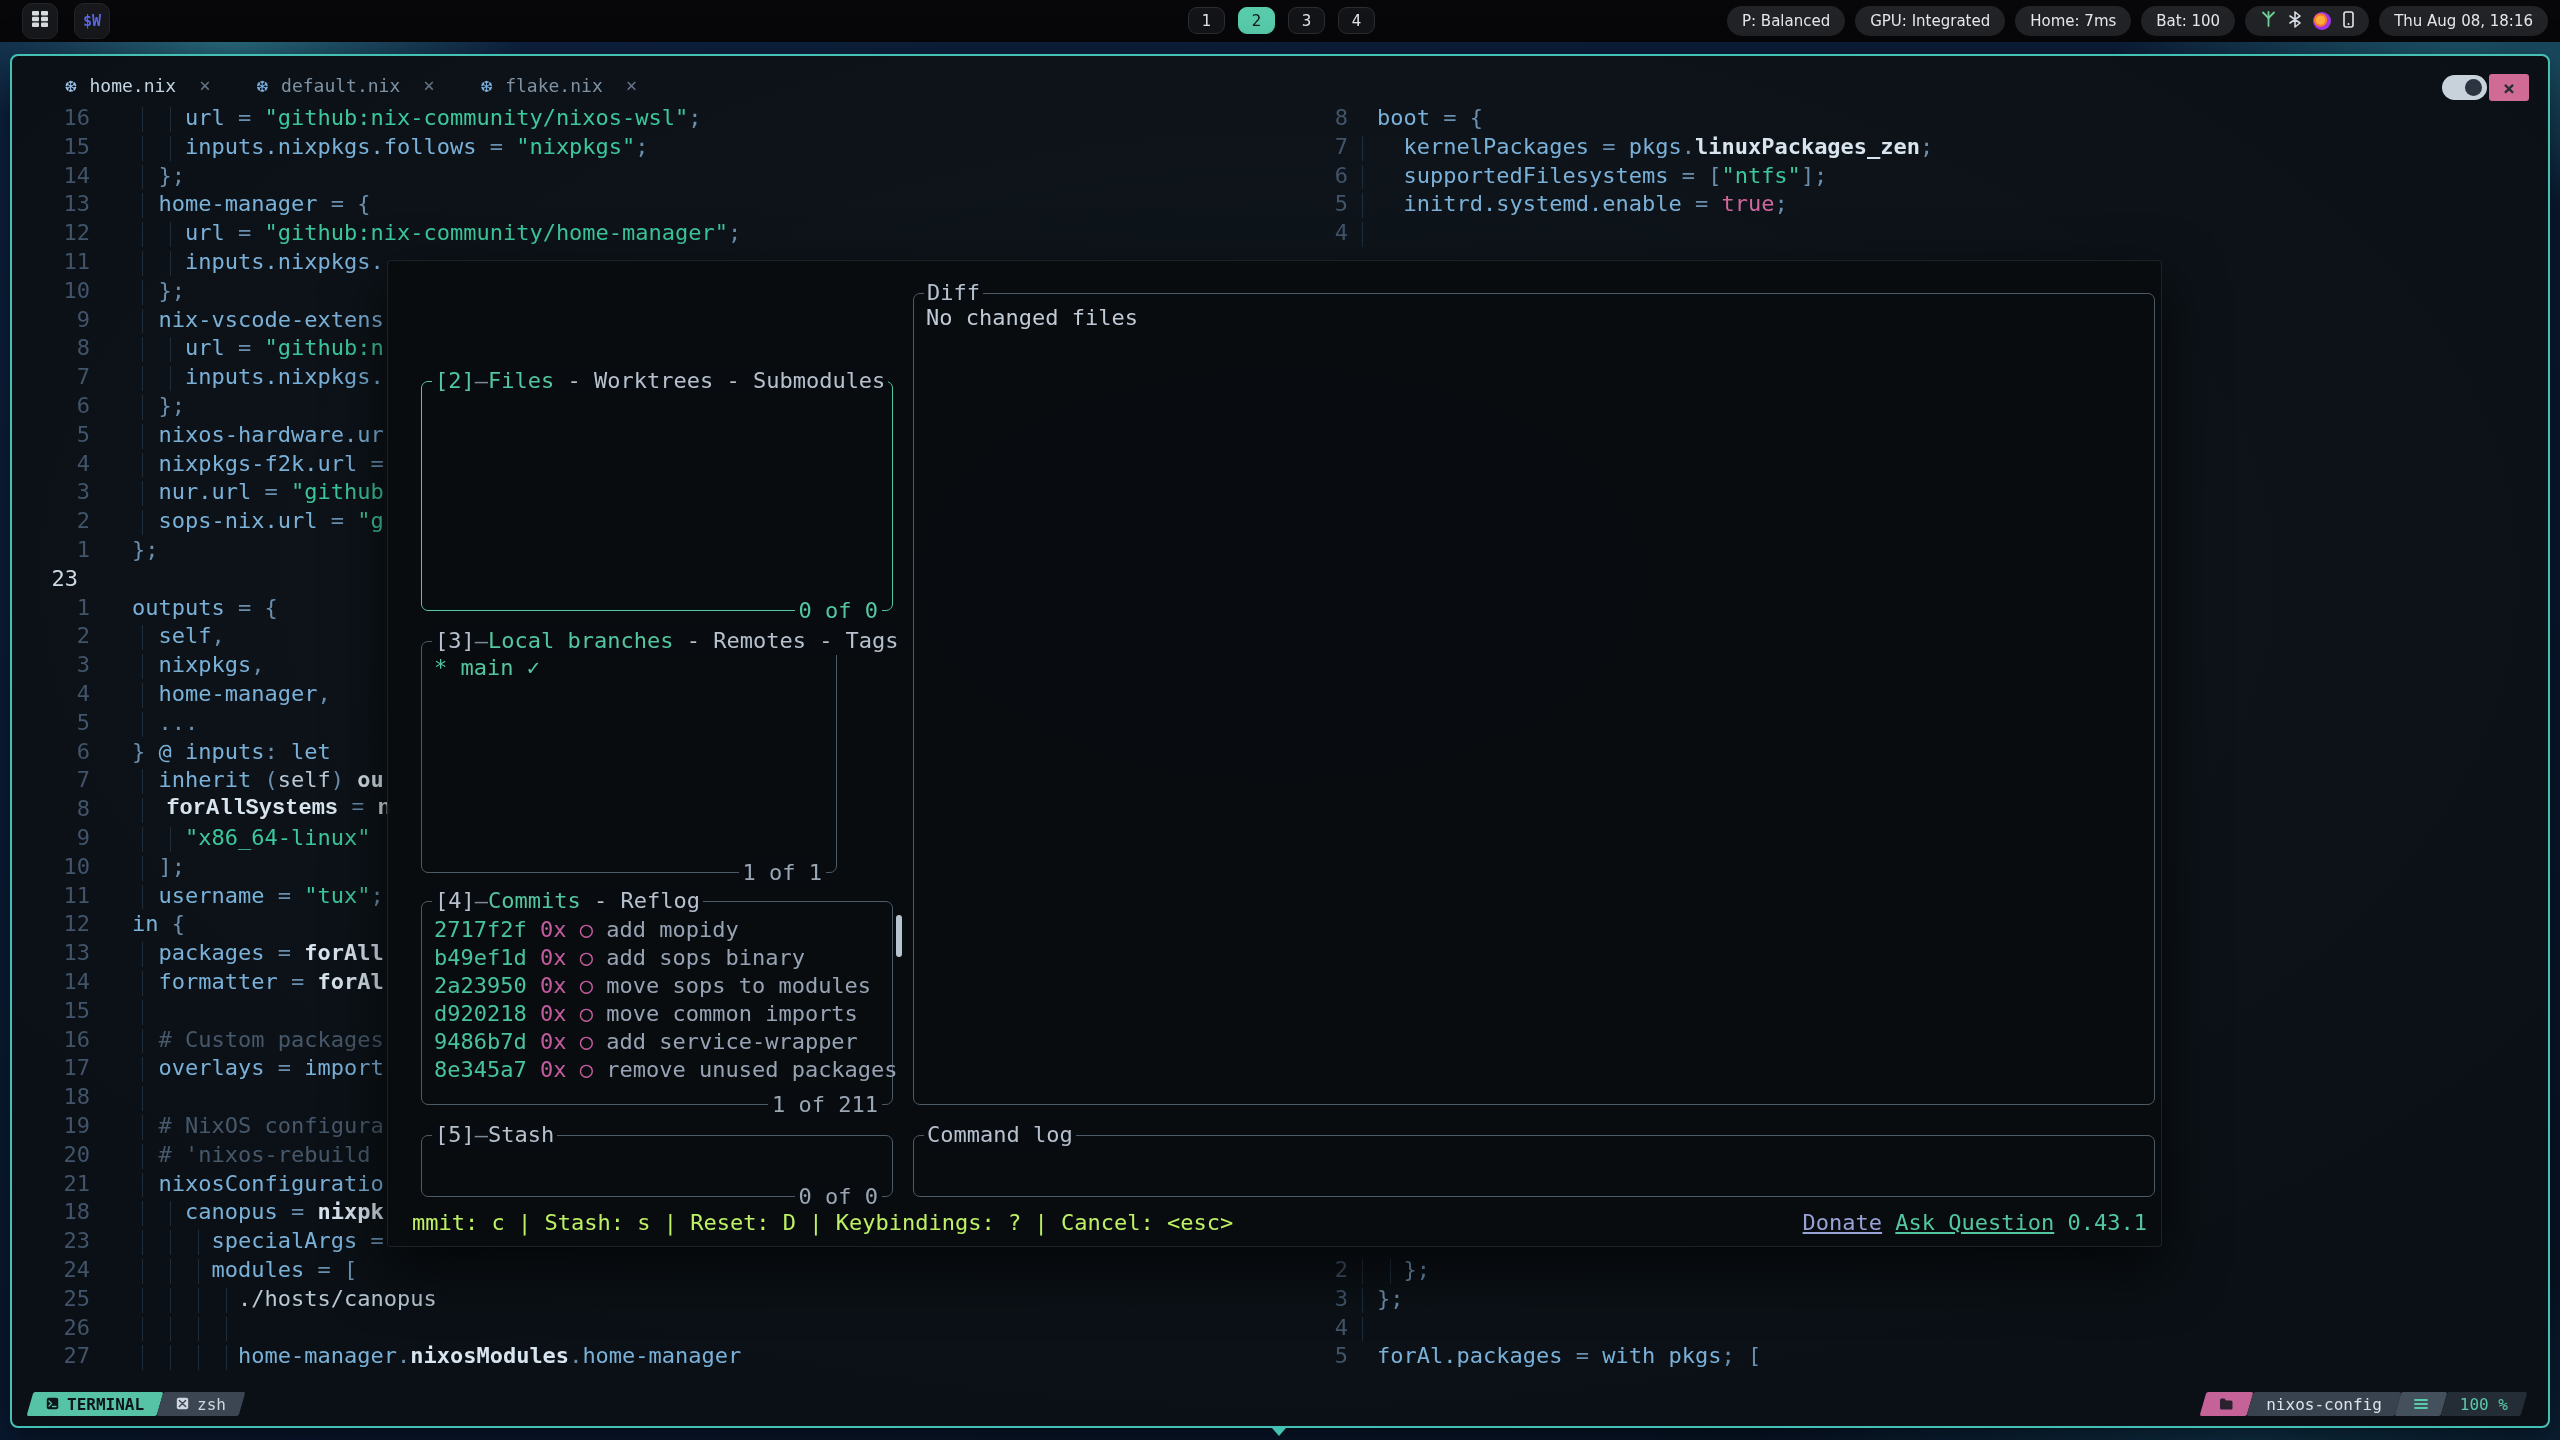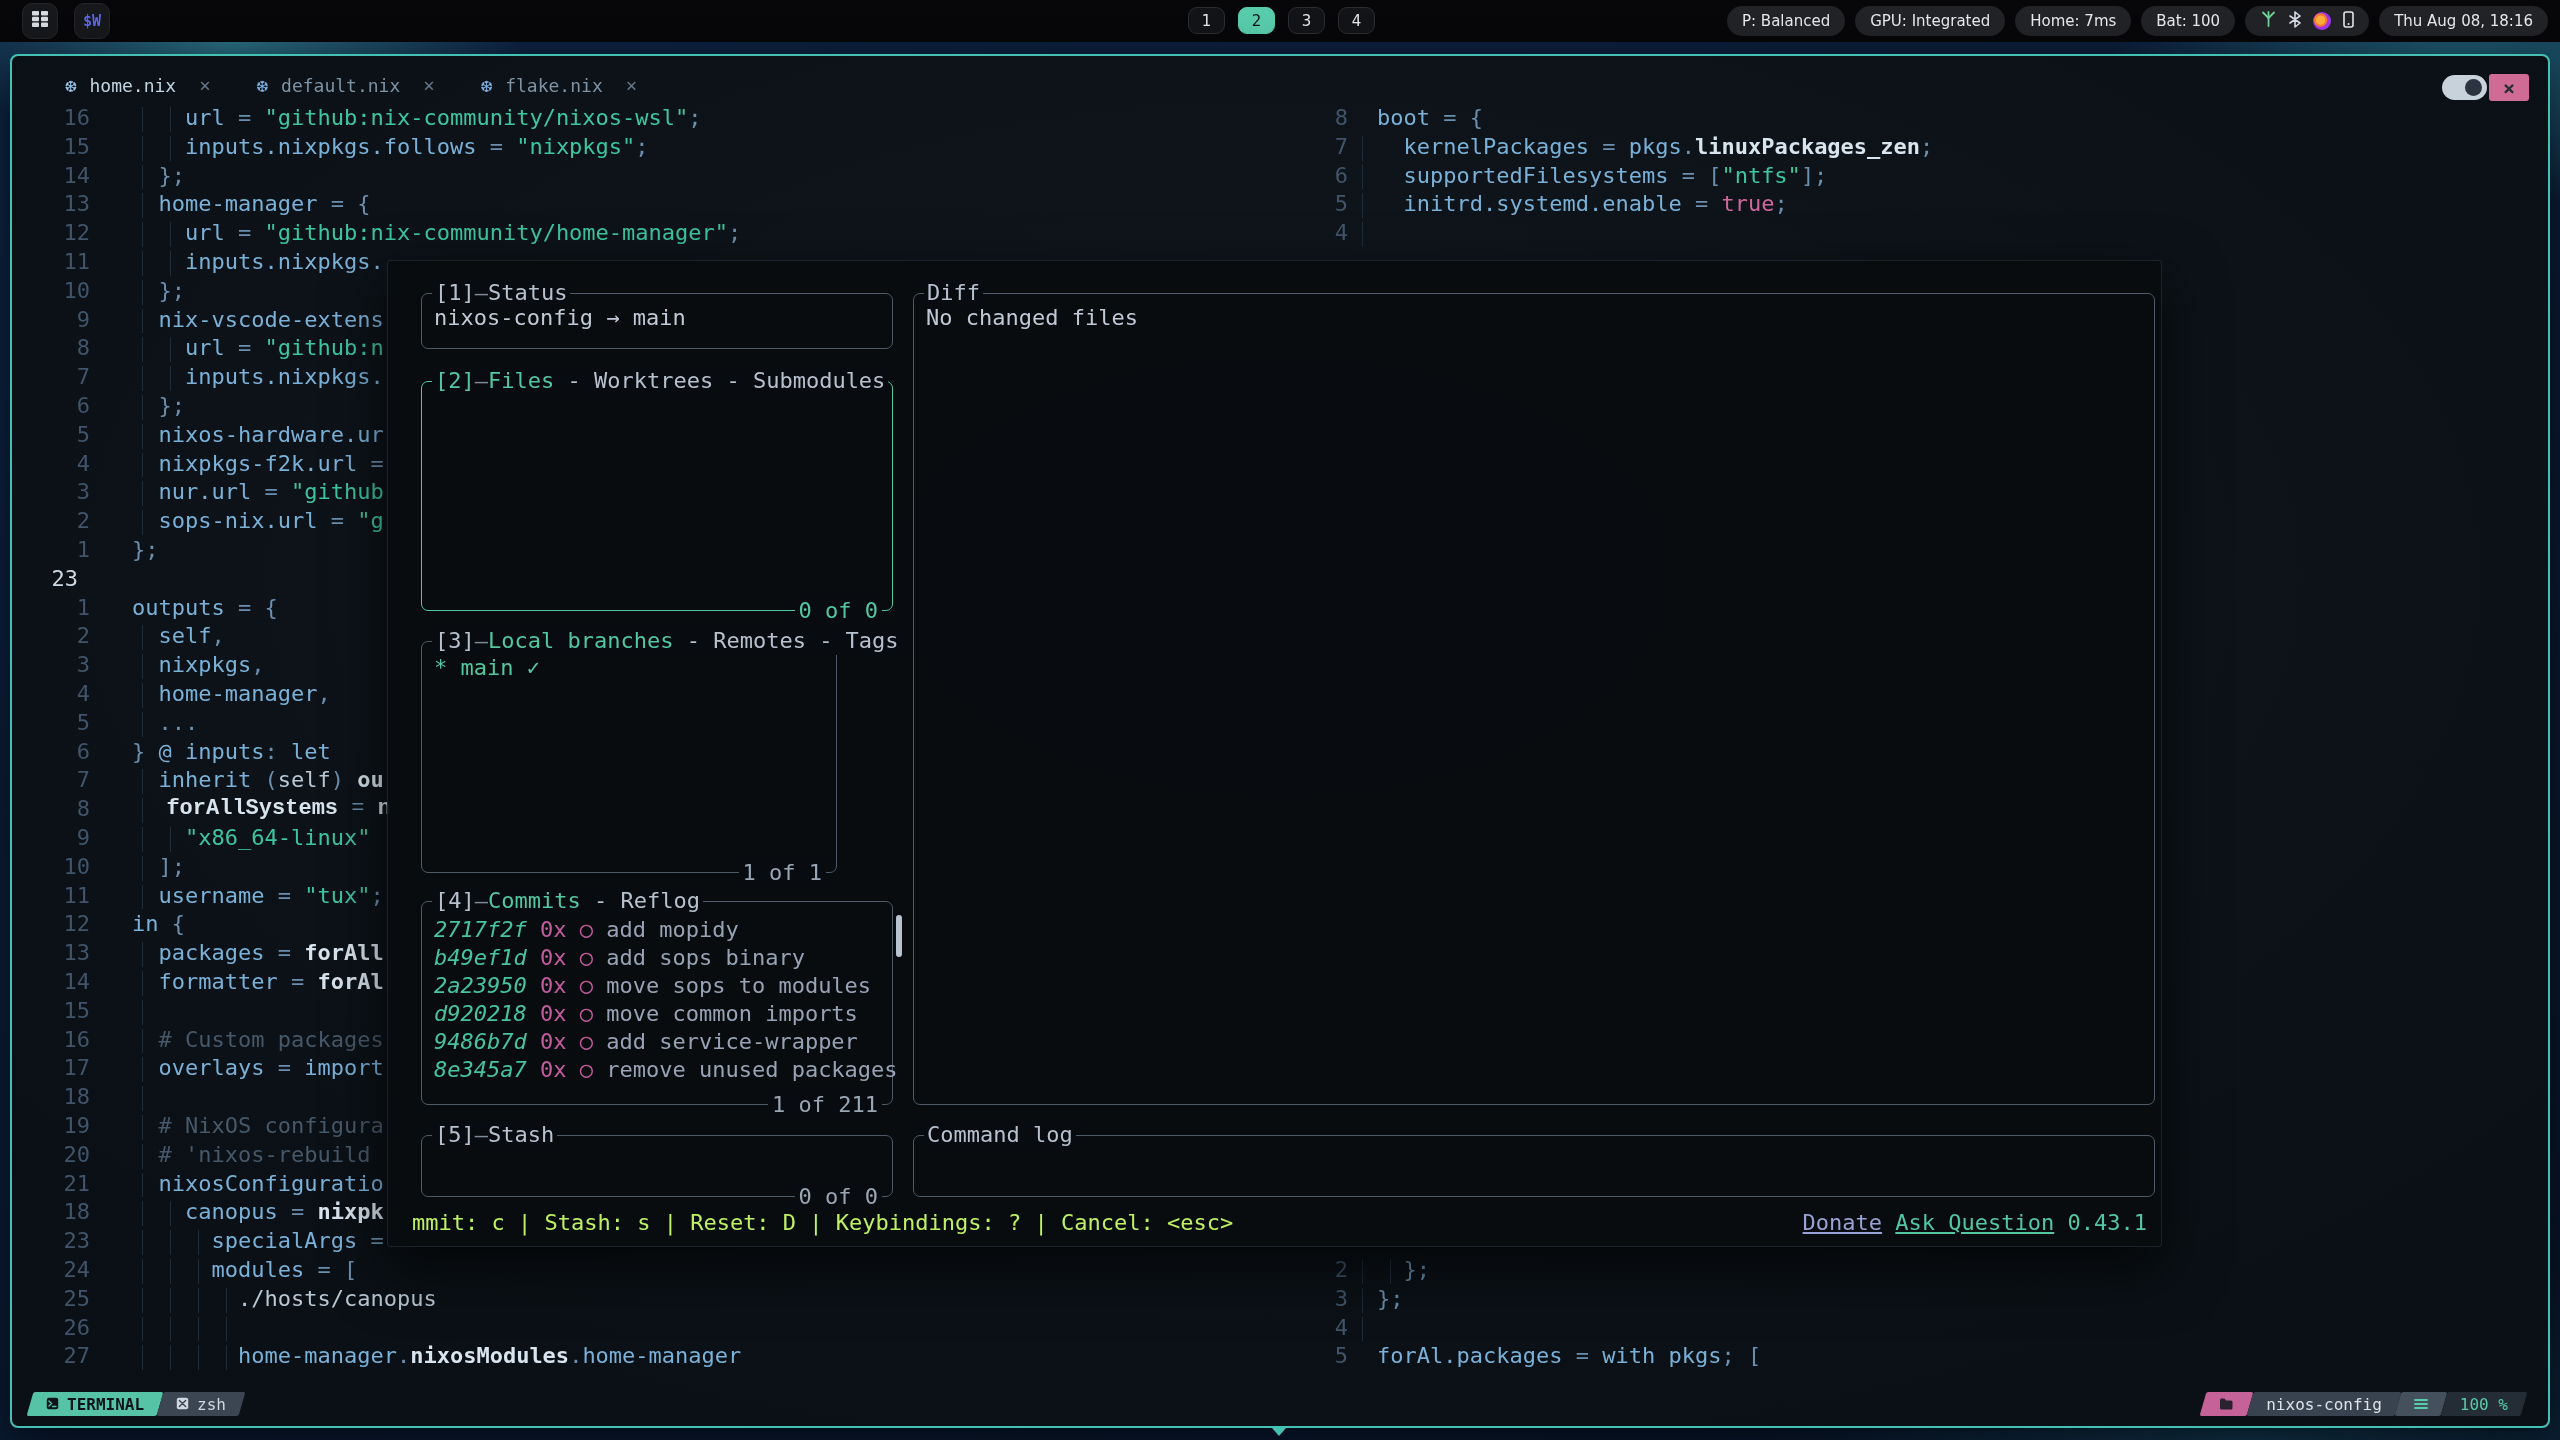--- a/index.html
+++ b/index.html
@@ -77,21 +77,21 @@
   .lg-title { position:absolute; top:-15px; left:10px; background:#080c10; padding:0 3px;
     line-height:28px; white-space:pre; }
   .lg-count { position:absolute; bottom:-15px; right:10px; background:#080c10; padding:0 4px;
     line-height:28px; color:#9aa6b4; }
   .lg-count.green { color:#53c79f; }
   .lg-content { position:absolute; left:12px; top:10px; right:8px; line-height:28px;
     white-space:pre; color:#c0cad6; }
   .lg-t { color:#b7c1ce; }
   .lg-d { color:#7d8795; }
   .lg-g { color:#53c79f; }
-  .lg-hash { color:#48c49c;font-style:italic; }
+  .lg-hash { color:#48c49c; }
   .lg-pink { color:#c35c9f; }
   .lg-msg { color:#97a3b4; }
   #lg-commit-rows { position:absolute; left:12px; top:14px; right:8px; line-height:28px; white-space:pre; }
   #lg-scrollthumb { position:absolute; left:508px; top:654px; width:6px; height:42px;
     border-radius:3px; background:#b9c3cf; }
   #lg-keyline { position:absolute; left:24px; top:948px; line-height:28px; color:#bef264; white-space:pre; }
   #lg-links { position:absolute; right:14px; top:948px; line-height:28px; white-space:pre; }
   #lg-donate { color:#98a2d6; text-decoration:underline; }
   #lg-ask { color:#53c79f; text-decoration:underline; }
   #lg-version { color:#53c79f; }
@@ -258,24 +258,20 @@
         <div class="crow" style="top: 106.6px;"><span class="gut" style="left: 1290px; width: 46px;">6</span><span class="guide" style="left: 1350px;"></span><span class="code" style="left: 1365px;"><span class="tk-p">  </span><span class="tk-i">supportedFilesystems</span><span class="tk-p"> = [</span><span class="tk-s">"ntfs"</span><span class="tk-p">];</span></span></div>
         <div class="crow" style="top: 135.4px;"><span class="gut" style="left: 1290px; width: 46px;">5</span><span class="guide" style="left: 1350px;"></span><span class="code" style="left: 1365px;"><span class="tk-p">  </span><span class="tk-i">initrd.systemd.enable</span><span class="tk-p"> = </span><span class="tk-k">true</span><span class="tk-p">;</span></span></div>
         <div class="crow" style="top: 164.2px;"><span class="gut" style="left: 1290px; width: 46px;">4</span><span class="guide" style="left: 1350px;"></span><span class="code" style="left: 1365px;"></span></div>
         <div class="crow" style="top: 1201px;"><span class="gut" style="left: 1290px; width: 46px;">2</span><span class="guide" style="left: 1350px;"></span><span class="guide" style="left: 1378px;"></span><span class="code" style="left: 1365px;"><span class="tk-p">  };</span></span></div>
         <div class="crow" style="top: 1229.8px;"><span class="gut" style="left: 1290px; width: 46px;">3</span><span class="guide" style="left: 1350px;"></span><span class="code" style="left: 1365px;"><span class="tk-p">};</span></span></div>
         <div class="crow" style="top: 1258.6px;"><span class="gut" style="left: 1290px; width: 46px;">4</span><span class="guide" style="left: 1350px;"></span><span class="code" style="left: 1365px;"></span></div>
         <div class="crow" style="top: 1287.4px;"><span class="gut" style="left: 1290px; width: 46px;">5</span><span class="code" style="left: 1365px;"><span class="tk-i">forAl.packages</span><span class="tk-p"> = </span><span class="tk-i">with</span><span class="tk-p"> </span><span class="tk-i">pkgs</span><span class="tk-p">; [</span></span></div>
       </div>
 
     <div id="lazygit">
-      <div class="lg-box" style="left:33px; top:32px; width:472px; height:56px;">
-        <span class="lg-title" id="t-status"><span class="lg-t">[1]</span><span class="lg-d">—</span><span class="lg-t">Status</span></span>
-        <div class="lg-content">nixos-config → main</div>
-      </div>
       <div class="lg-box active" style="left:33px; top:120px; width:472px; height:230px;">
         <span class="lg-title" id="t-files"><span class="lg-g">[2]</span><span class="lg-d">—</span><span class="lg-g">Files</span><span class="lg-t"> - Worktrees - Submodules</span></span>
         <span class="lg-count green">0 of 0</span>
       </div>
       <div class="lg-box" style="left:33px; top:380px; width:416px; height:232px;">
         <span class="lg-title" id="t-branches"><span class="lg-t">[3]</span><span class="lg-d">—</span><span class="lg-g">Local branches</span><span class="lg-t"> - Remotes - Tags</span></span>
         <div class="lg-content lg-g" style="top:12px;">* main ✓</div>
         <span class="lg-count">1 of 1</span>
       </div>
       <div class="lg-box" style="left:33px; top:640px; width:472px; height:204px;">

